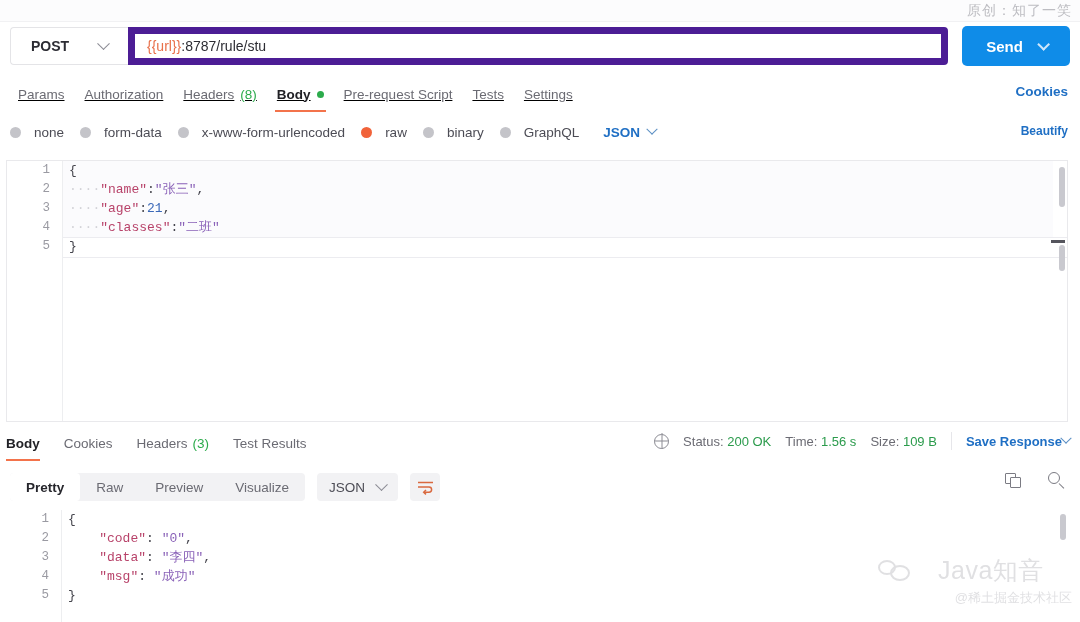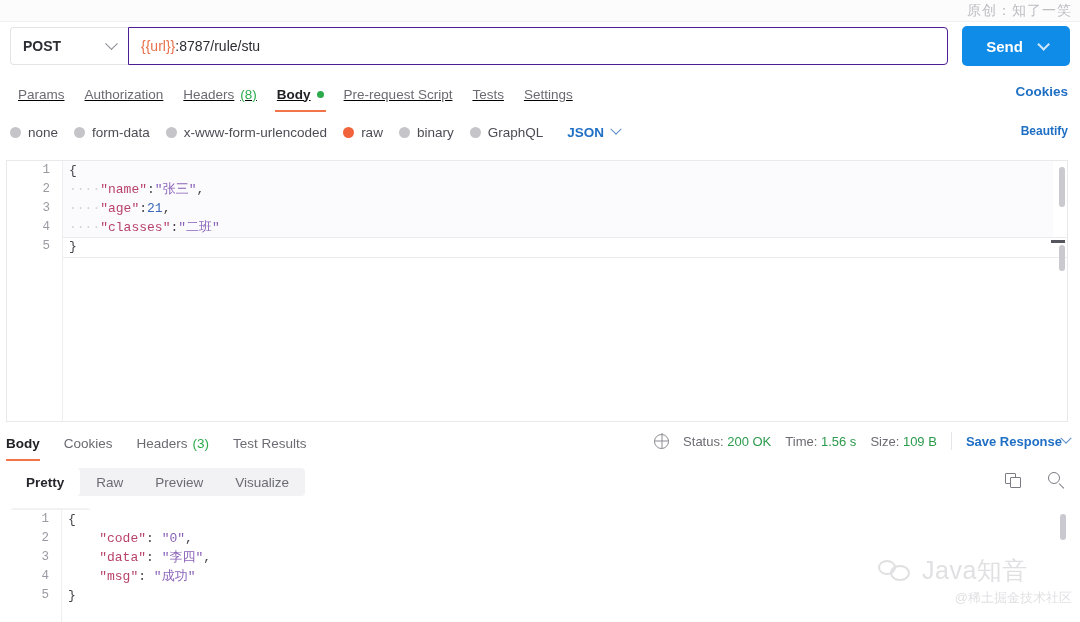--- a/index.html
+++ b/index.html
@@ -24,29 +24,29 @@
 
   
   .url-bar {
     position: absolute; left: 0; top: 22px; width: 1080px; height: 48px;
     display: flex; align-items: center; padding: 0 10px;
   }
   .method-box {
     width: 118px; height: 38px; border: 1px solid #e4e4e7; border-right: none;
     border-radius: 4px 0 0 4px; background: #fff;
     display: flex; align-items: center; justify-content: space-between;
-    padding: 0 12px;
+    padding: 0 20px;
   }
   .method-label { font-size: 14px; font-weight: bold; color: #2c2c33; }
   .chev {
     width: 9px; height: 9px; border-right: 1.6px solid #8c8c94;
     border-bottom: 1.6px solid #8c8c94; transform: rotate(45deg) translate(-2px,-2px);
   }
   .url-input {
-    flex: 1; height: 38px; border: 1px solid #4c1d95;
+    flex: 1; height: 38px; border: 7px solid #4c1d95;
     border-radius: 0 4px 4px 0; background: #fff;
     display: flex; align-items: center; padding: 4px 12px;
     font-family: "Liberation Sans", sans-serif; font-size: 14px; color: #2c2c33;
   }
   .url-var { color: #e8704a; }
   .send-btn {
     margin-left: 14px; width: 108px; height: 40px;
     background: #0f8ce8; border-radius: 5px;
     display: flex; align-items: center; justify-content: center;
     color: #fff; font-size: 15px; font-weight: bold; gap: 14px;
@@ -76,21 +76,21 @@
   .cookies-link {
     position: absolute; right: 12px; top: 84px;
     font-size: 13.5px; color: #1f6fc4; font-weight: bold; cursor: pointer;
   }
 
   
   .body-types {
     position: absolute; left: 0; top: 118px; width: 1080px; height: 28px;
     display: flex; align-items: center; padding: 0 10px; gap: 7px;
   }
-  .bt { display: flex; align-items: center; gap: 7px; padding-right: 9px; cursor: pointer; }
+  .bt { display: flex; align-items: center; gap: 13px; padding-right: 9px; cursor: pointer; }
   .radio { width: 11px; height: 11px; border-radius: 50%; background: #c4c4c9; }
   .radio.on { background: #f1633a; }
   .bt-label { font-size: 13.5px; color: #4c4c55; }
   .json-sel {
     display: flex; align-items: center; gap: 8px; margin-left: 8px; cursor: pointer;
   }
   .json-sel .lab { font-size: 13.5px; color: #1f6fc4; font-weight: bold; }
   .json-sel .chev {
     border-color: #5b8fc4; border-width: 1.5px; width: 8px; height: 8px;
   }
@@ -176,21 +176,21 @@
   .save-resp {
     color: #1f6fc4; font-weight: bold; display: flex; align-items: center; 
     cursor: pointer;
   }
   .save-resp .chev { border-color: #5b8fc4; width: 8px; height: 8px; border-width: 1.5px; }
   .meta-divider { width: 1px; height: 18px; background: #e6e6ea; }
 
   
   .fmt-bar {
     position: absolute; left: 0; top: 468px; width: 1080px; height: 38px;
-    display: flex; align-items: flex-start; padding: 0 10px; gap: 12px; flex-direction: column;
+    display: flex; align-items: center; padding: 0 10px; gap: 12px;
   }
   .seg {
     display: flex; align-items: center; background: #f2f2f4; border-radius: 4px; height: 28px;
   }
   .seg-item {
     height: 28px; padding: 0 16px; display: flex; align-items: center;
     font-size: 13.5px; color: #6b6b73; border-radius: 4px; cursor: pointer;
   }
   .seg-item.active { background: #fff; color: #26262c; font-weight: bold; }
   .fmt-drop {
@@ -226,21 +226,21 @@
   .resp-editor {
     position: absolute; left: 6px; top: 510px; width: 1062px; height: 112px;
     background: #fff; overflow: hidden;
   }
 
   
   .watermark-bot {
     position: absolute; right: 6px; bottom: 6px; width: 196px; height: 62px;
     opacity: 0.30; pointer-events: none;
   }
-  .wm-row { display: flex; align-items: center; gap: 8px; }
+  .wm-row { display: flex; align-items: center; gap: 24px; }
   .wm-title { font-size: 25px; color: #9a9aa2; letter-spacing: 0.5px; }
   .wm-sub {
     text-align: right; font-size: 13px; color: #9a9aa2;
     margin-top: 2px; padding-right: 2px;
   }
   .wm-chat { width: 36px; height: 26px; position: relative; }
   .wm-chat i {
     position: absolute; border: 2px solid #9a9aa2; border-radius: 50%; display: block;
   }
   .wm-chat i:nth-child(1) { left: 0; top: 2px; width: 18px; height: 15px; }

